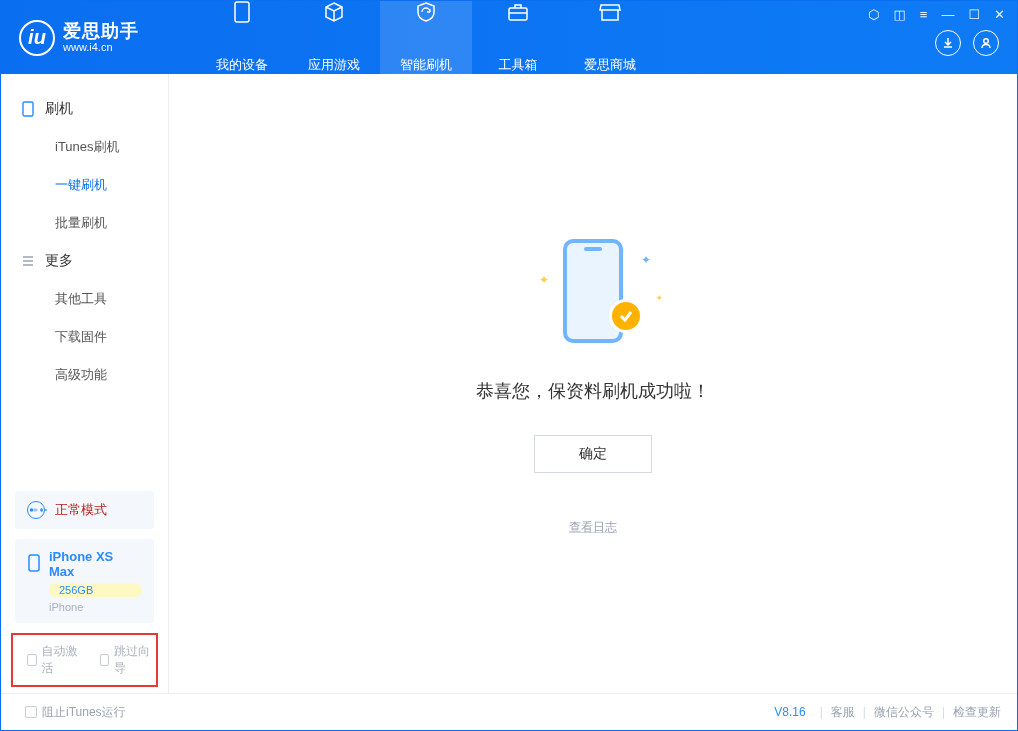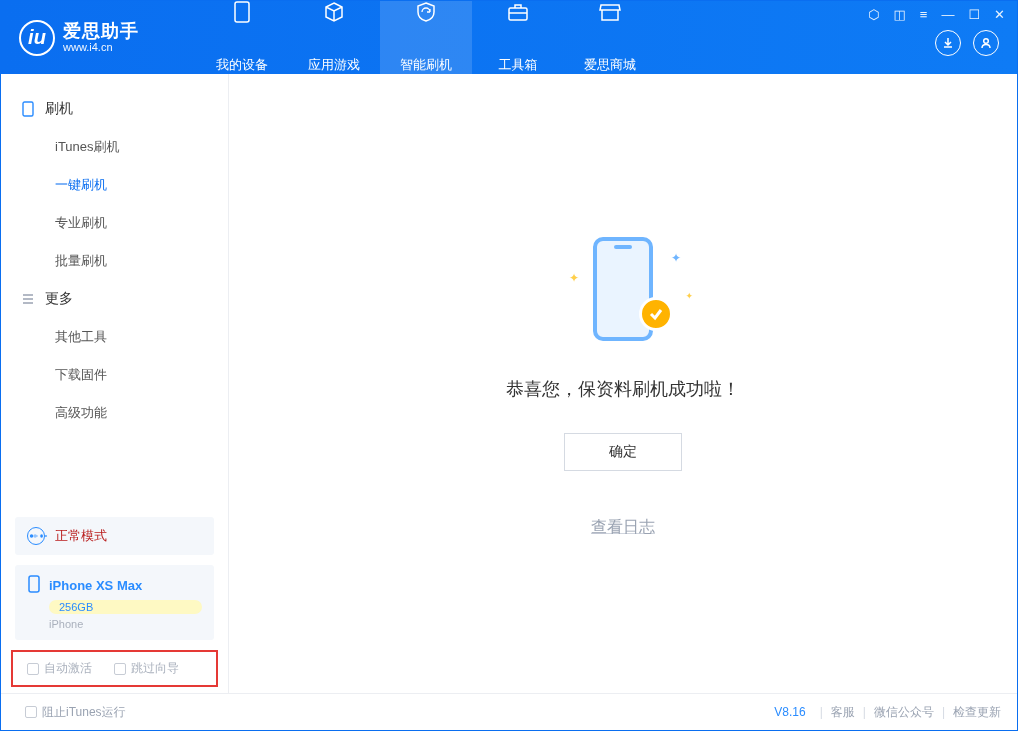--- a/index.html
+++ b/index.html
@@ -69,21 +69,21 @@
 }
 .win-ctrls { display: flex; gap: 14px; padding-top: 6px; font-size: 13px; }
 .win-ctrls span { cursor: pointer; opacity: .9; }
 .profile-ctrls { display: flex; gap: 12px; padding-top: 8px; padding-right: 6px; }
 .circ-btn {
   width: 26px; height: 26px; border: 1.5px solid #fff; border-radius: 50%;
   display: flex; align-items: center; justify-content: center; cursor: pointer;
 }
 .body { display: flex; height: 619px; }
 .sidebar {
-  width: 228px;
+  width: 168px;
   border-right: 1px solid #eceef2;
   display: flex;
   flex-direction: column;
   padding-top: 16px;
 }
 .side-section-title {
   display: flex;
   align-items: center;
   gap: 10px;
   padding: 10px 20px;
@@ -163,21 +163,21 @@
 .check-badge svg { stroke:#fff; stroke-width:3; fill:none; }
 .sparkle { position:absolute; font-size:12px; }
 .sp1 { left:6px; top:42px; color:#ffcf4a; }
 .sp2 { right:2px; top:22px; color:#6fb5ff; }
 .sp3 { right:-10px; bottom:48px; color:#ffcf4a; font-size:9px; }
 .success-title { font-size: 18px; color: #333; margin-bottom: 32px; }
 .ok-btn {
   border: 1px solid #d5dae2; background:#fff; padding: 9px 44px;
   font-size: 14px; color:#333; cursor:pointer; margin-bottom: 18px;
 }
-.view-log { font-size: 16px; color:#9aa3b2; cursor:pointer; text-decoration: underline; text-decoration-color: #d0d5de; margin-top: 28px; }
+.view-log { font-size: 12px; color:#9aa3b2; cursor:pointer; text-decoration: underline; text-decoration-color: #d0d5de; margin-top: 28px; }
 .footer {
   height: 37px;
   border-top: 1px solid #eceef2;
   display: flex;
   align-items: center;
   padding: 0 16px;
   font-size: 12px;
   color: #9aa3b2;
 }
 .footer .chk { color:#9aa3b2; }
@@ -272,21 +272,20 @@
     <div class="side-section-title">
       <span class="sico">
           <svg width="12" height="16" viewBox="0 0 12 16" stroke="#2a8cff" fill="none" stroke-width="1.4">
             <rect x="1" y="1" width="10" height="14" rx="1.5"></rect>
           </svg>
         </span>
       <span>刷机</span>
     </div>
     <div class="side-item">iTunes刷机</div>
     <div class="side-item active">一键刷机</div>
-    <div class="side-item">专业刷机</div>
     <div class="side-item">批量刷机</div>
 
     <div class="side-section-title">
       <span class="sico">
           <svg width="14" height="12" viewBox="0 0 14 12" stroke="#9aa3b2" stroke-width="1.6">
             <path d="M2 2 L12 2 M2 6 L12 6 M2 10 L12 10"></path>
           </svg>
         </span>
       <span>更多</span>
     </div>

